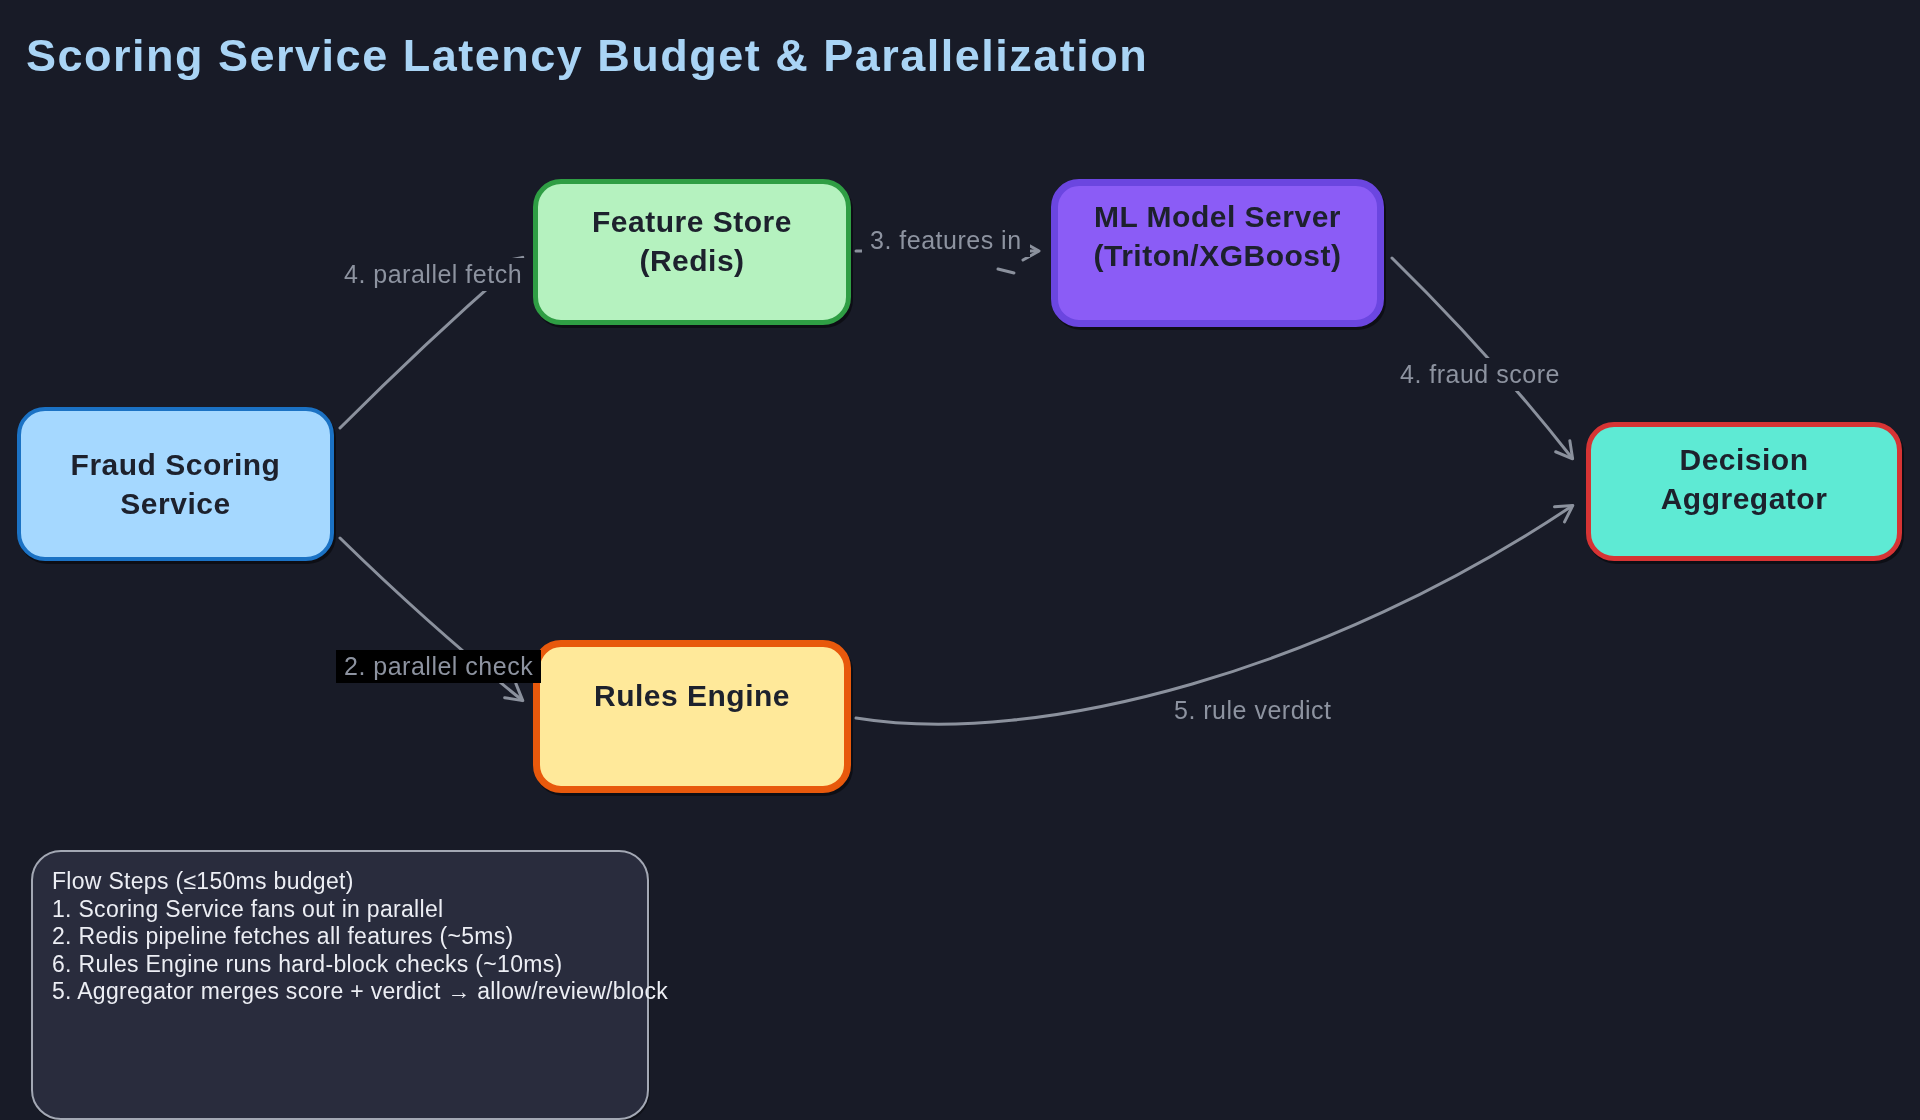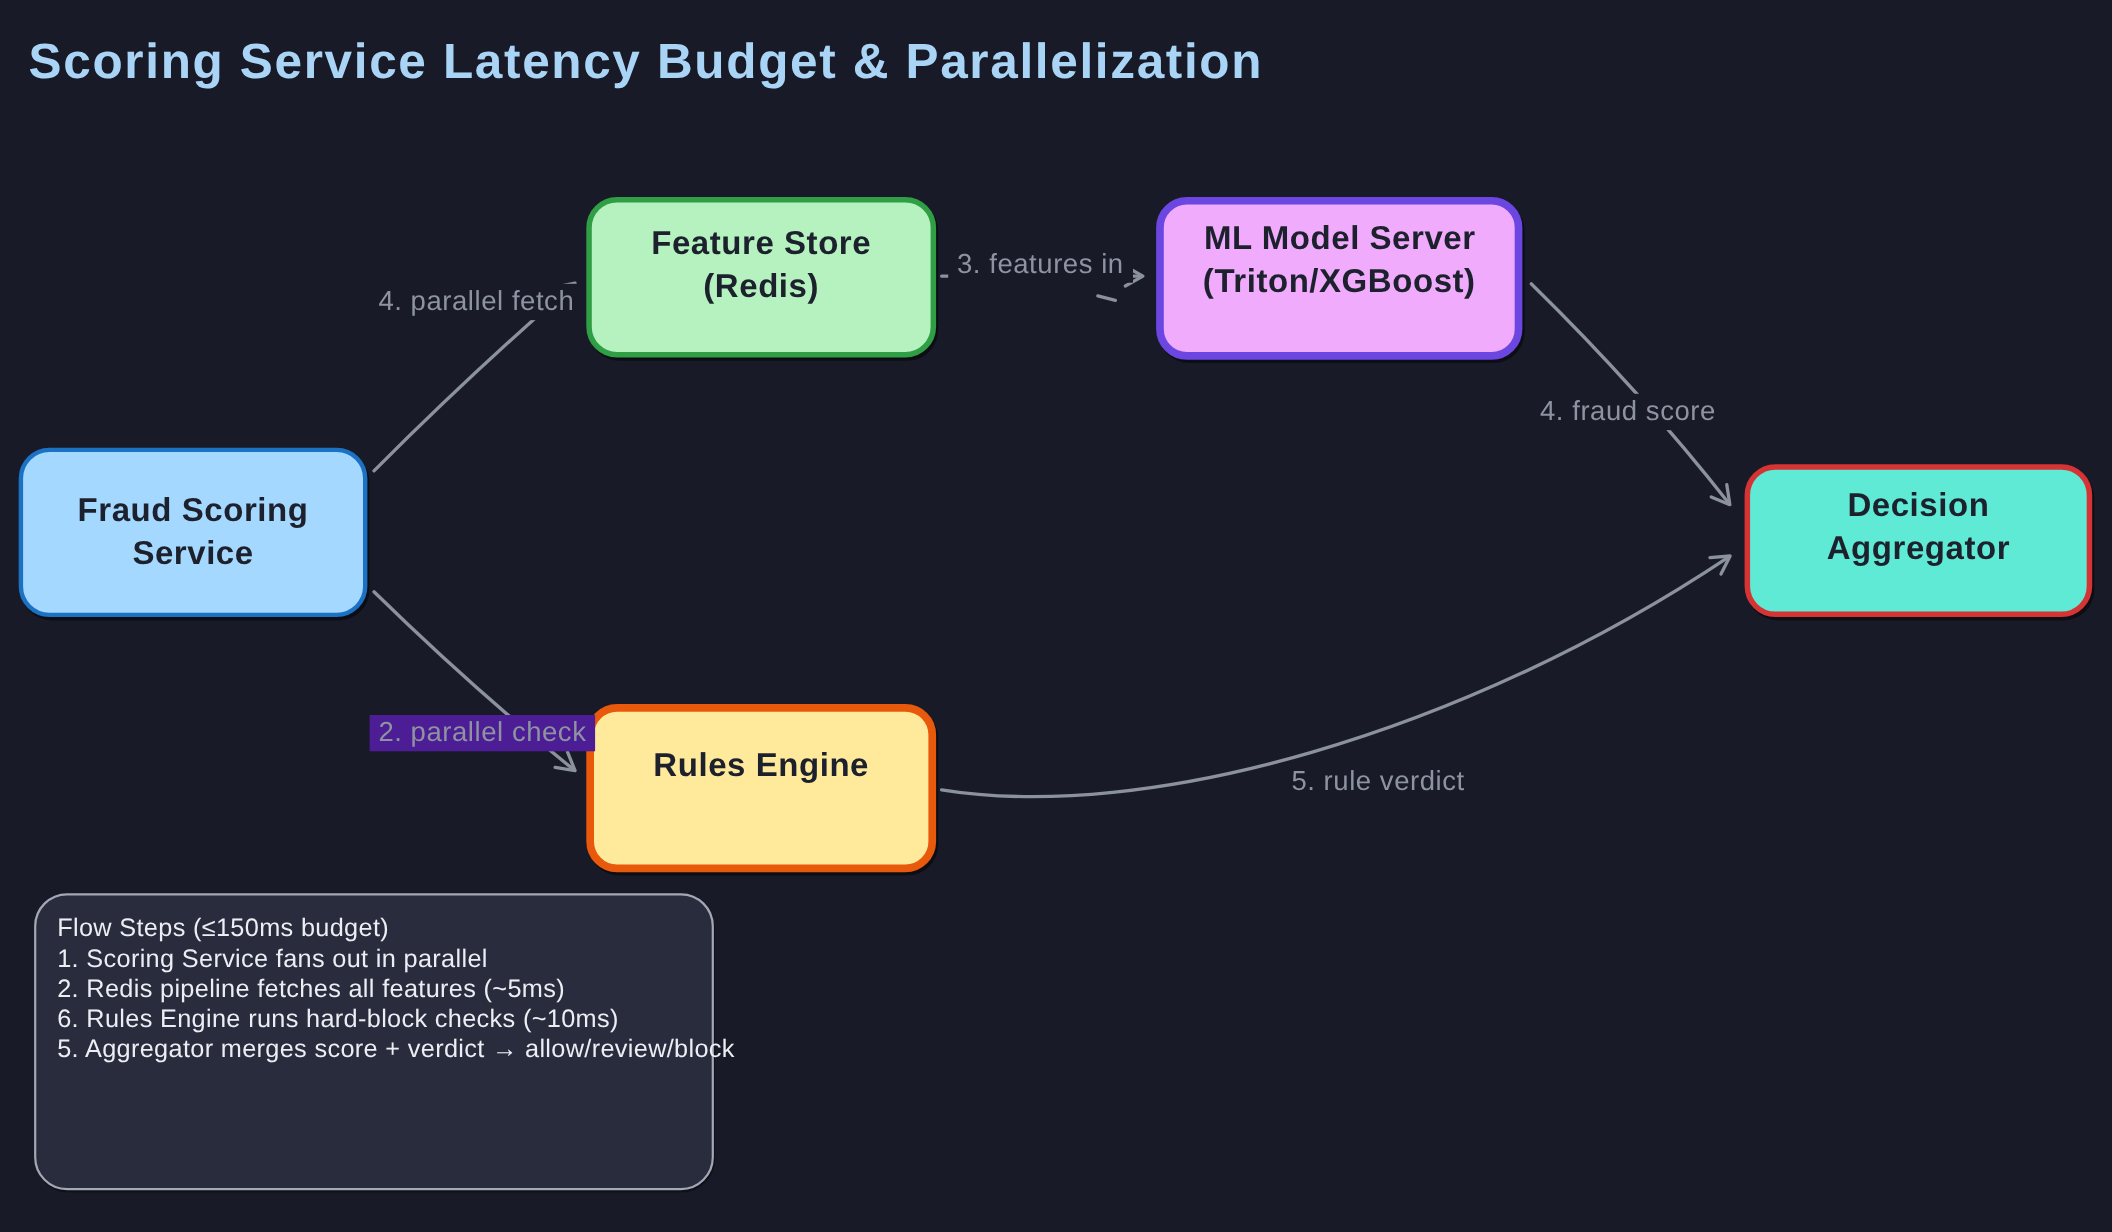--- a/index.html
+++ b/index.html
@@ -66,21 +66,21 @@
     white-space: nowrap;
   }
   .el-1 { left: 336px;  top: 258px; }
   .el-2 { left: 336px;  top: 650px; }
   .el-3 { left: 862px;  top: 224px; }
   .el-4 { left: 1392px; top: 358px; }
   .el-5 { left: 1142px; top: 694px; margin-left: 24px; }
   .notes-box {
     position: absolute;
     left: 31px;
-    top: 812px;
+    top: 850px;
     width: 618px;
     height: 270px;
     border: 2px solid #c2410c;
     border-radius: 30px;
     background: #292c3d;
     padding: 16px 10px 0 19px;
     color: #eceef4;
     font-size: 23px;
     line-height: 27.5px;
     letter-spacing: 0.3px;
@@ -109,30 +109,30 @@
     <path class="edge-path" d="M 998 233 L 1014 229" style="stroke: rgb(139, 145, 157);"></path>
     <path class="edge-path" d="M 998 269 L 1014 273" style="stroke: rgb(139, 145, 157);"></path>
   </svg>
 
   <div class="node n-fraud" style="background-color: rgb(165, 216, 255); border-color: rgb(27, 114, 196); color: rgb(29, 33, 45);">Fraud Scoring
 Service</div>
 
   <div class="node n-feature" style="background-color: rgb(181, 242, 191); border-color: rgb(47, 158, 68); color: rgb(29, 33, 45);">Feature Store
 (Redis)</div>
 
-  <div class="node n-ml" style="background-color: #f0abfc; border-color: rgb(107, 70, 224); color: rgb(29, 33, 45); text-align: right;">ML Model Server
+  <div class="node n-ml" style="background-color: #8b5cf6; border-color: rgb(107, 70, 224); color: rgb(29, 33, 45);">ML Model Server
 (Triton/XGBoost)</div>
 
   <div class="node n-rules" style="background-color: rgb(255, 233, 154); border-color: rgb(232, 89, 12); color: rgb(29, 33, 45);">Rules Engine</div>
 
   <div class="node n-decision" style="border-color: rgb(214, 52, 52); background-color: #5eead4; color: rgb(29, 33, 45);">Decision
 Aggregator</div>
 
   <div class="edge-label el-1" style="color: rgb(141, 147, 160); background-color: rgb(24, 27, 39);">4. parallel fetch</div>
-  <div class="edge-label el-2" style="color: rgb(141, 147, 160); background-color: #4c1d95; text-align: center;">2. parallel check</div>
+  <div class="edge-label el-2" style="color: rgb(141, 147, 160); background-color: #000000; text-align: center;">2. parallel check</div>
   <div class="edge-label el-3" style="color: rgb(141, 147, 160); background-color: rgb(24, 27, 39);">3. features in</div>
   <div class="edge-label el-4" style="color: rgb(141, 147, 160); background-color: rgb(24, 27, 39);">4. fraud score</div>
   <div class="edge-label el-5" style="color: rgb(141, 147, 160); background-color: rgb(24, 27, 39);">5. rule verdict</div>
 
   <div class="notes-box" style="background-color: rgb(41, 44, 61); border-color: rgb(163, 168, 180); color: rgb(236, 238, 244);">
     <div class="notes-line">Flow Steps (≤150ms budget)</div>
     <div class="notes-line">1. Scoring Service fans out in parallel</div>
     <div class="notes-line">2. Redis pipeline fetches all features (~5ms)</div>
     <div class="notes-line">6. Rules Engine runs hard-block checks (~10ms)</div>
     <div class="notes-line">5. Aggregator merges score + verdict → allow/review/block</div>

